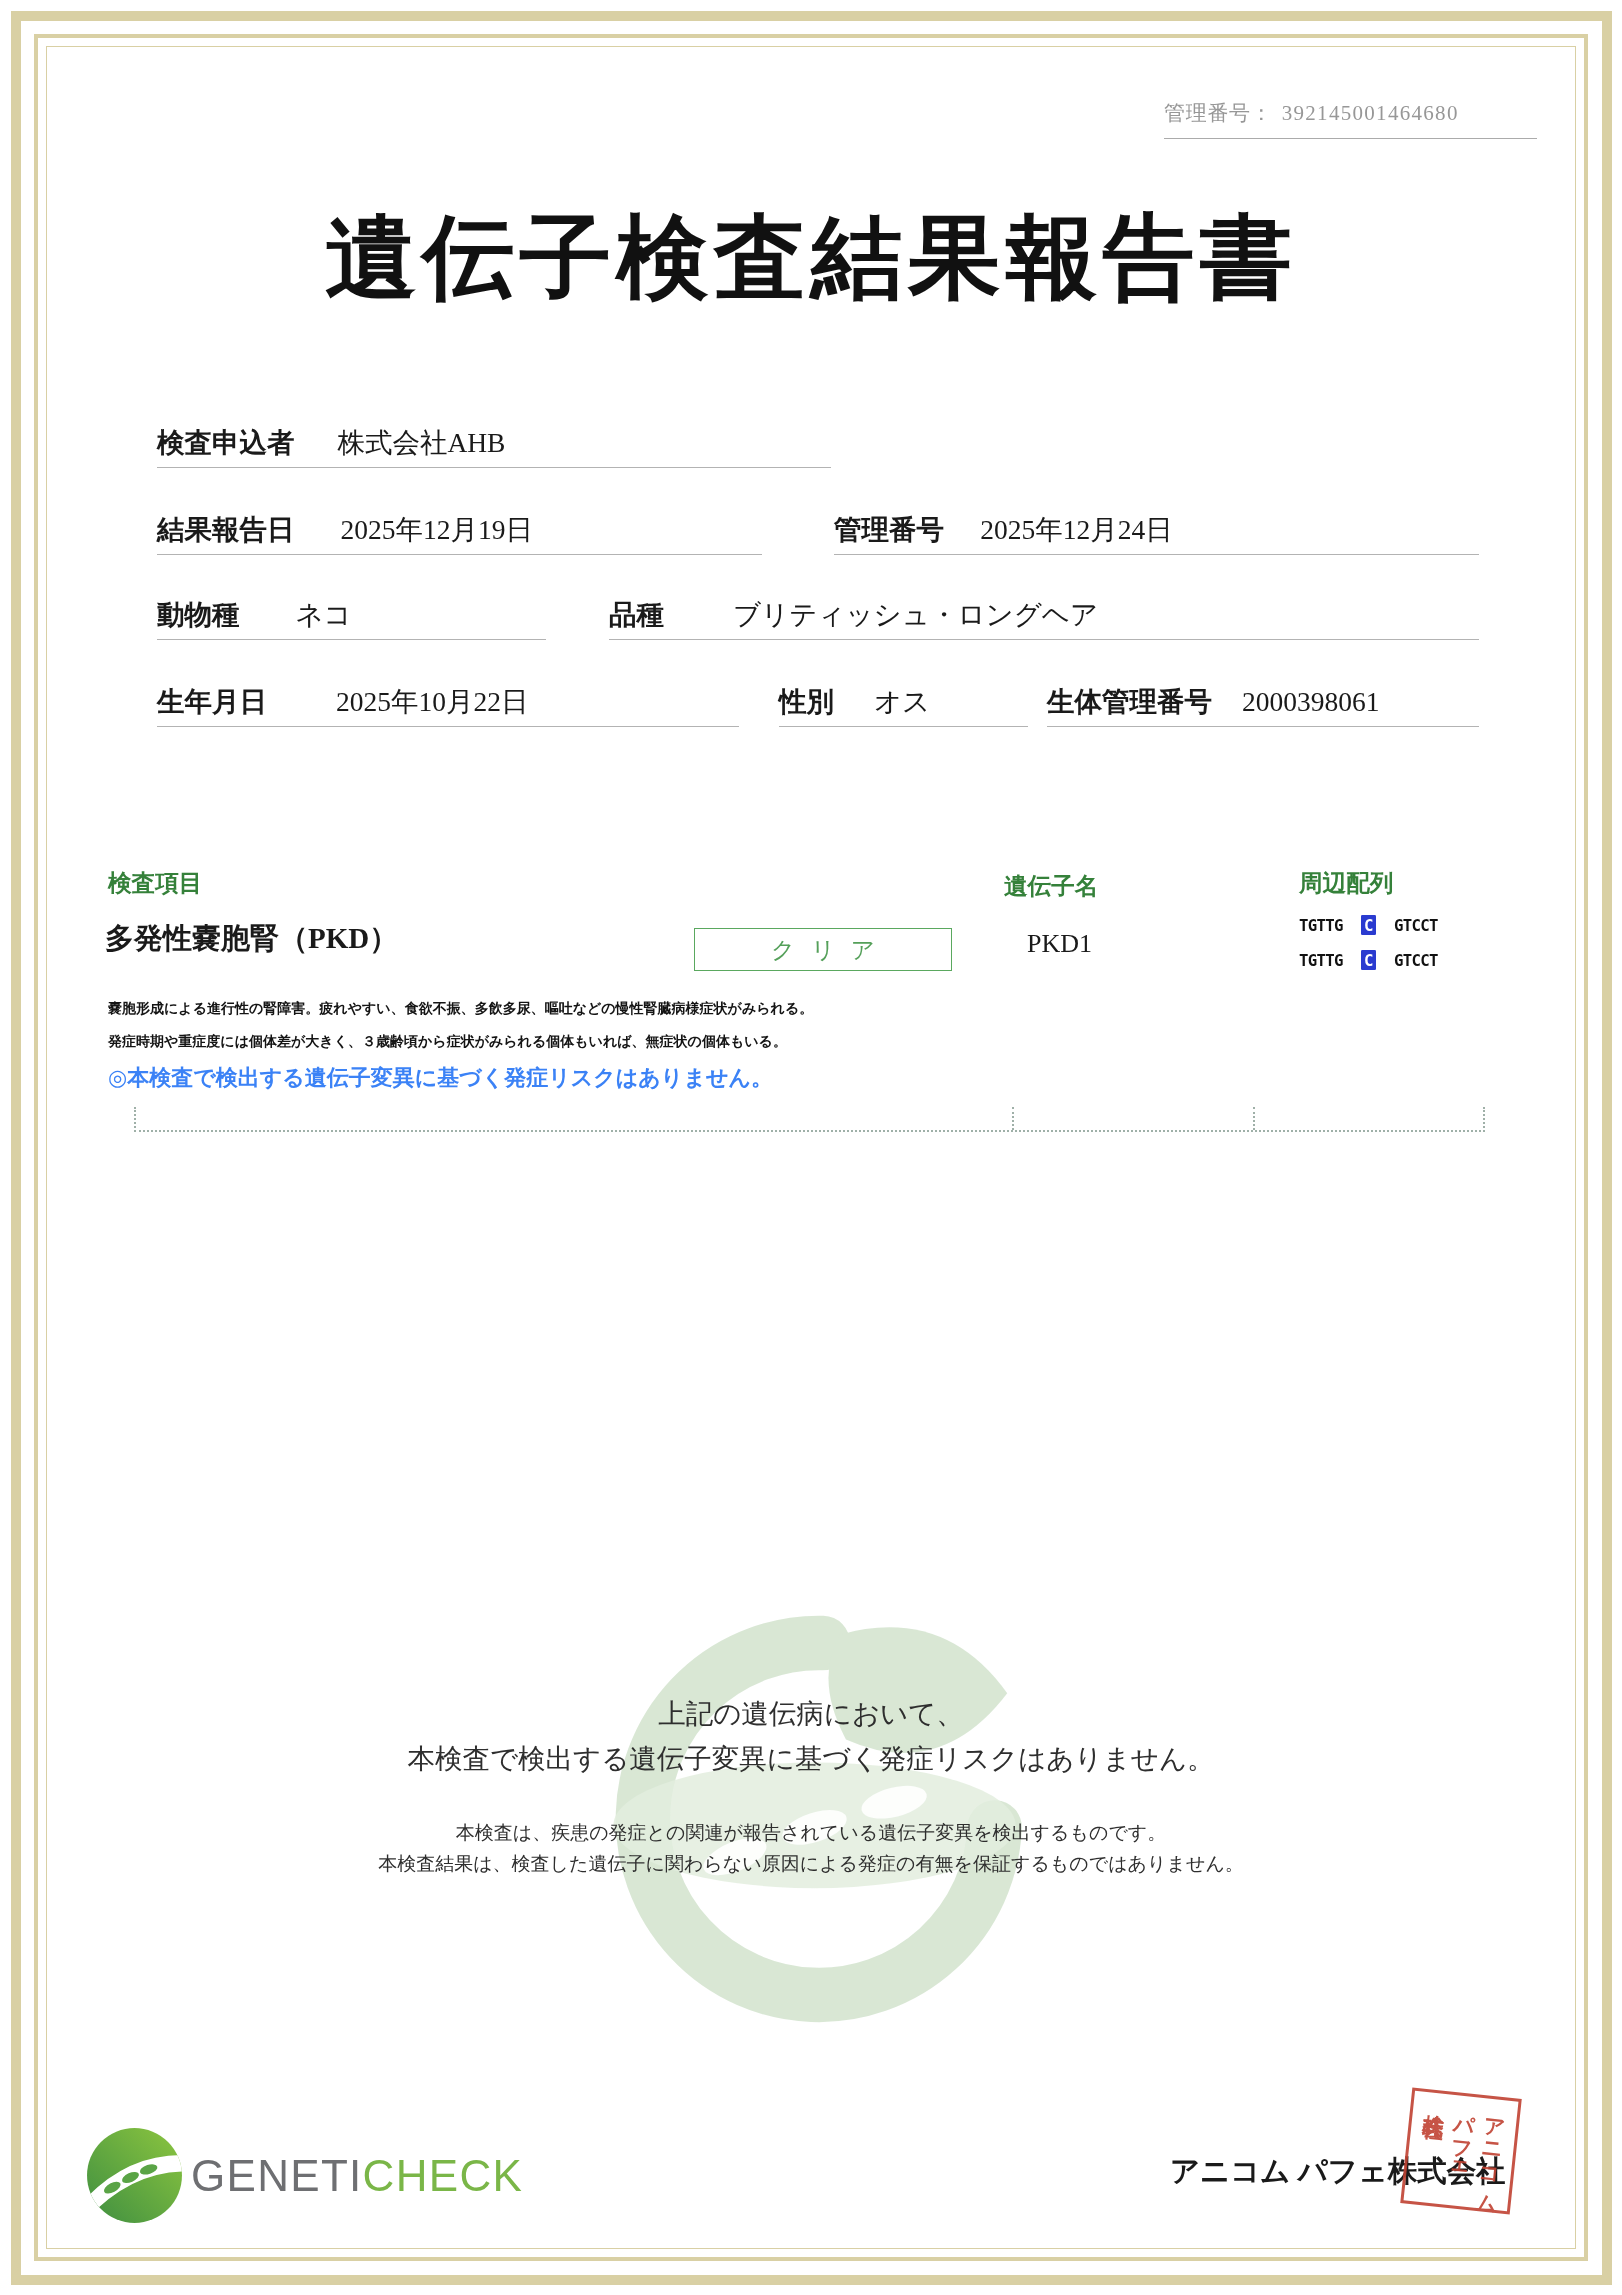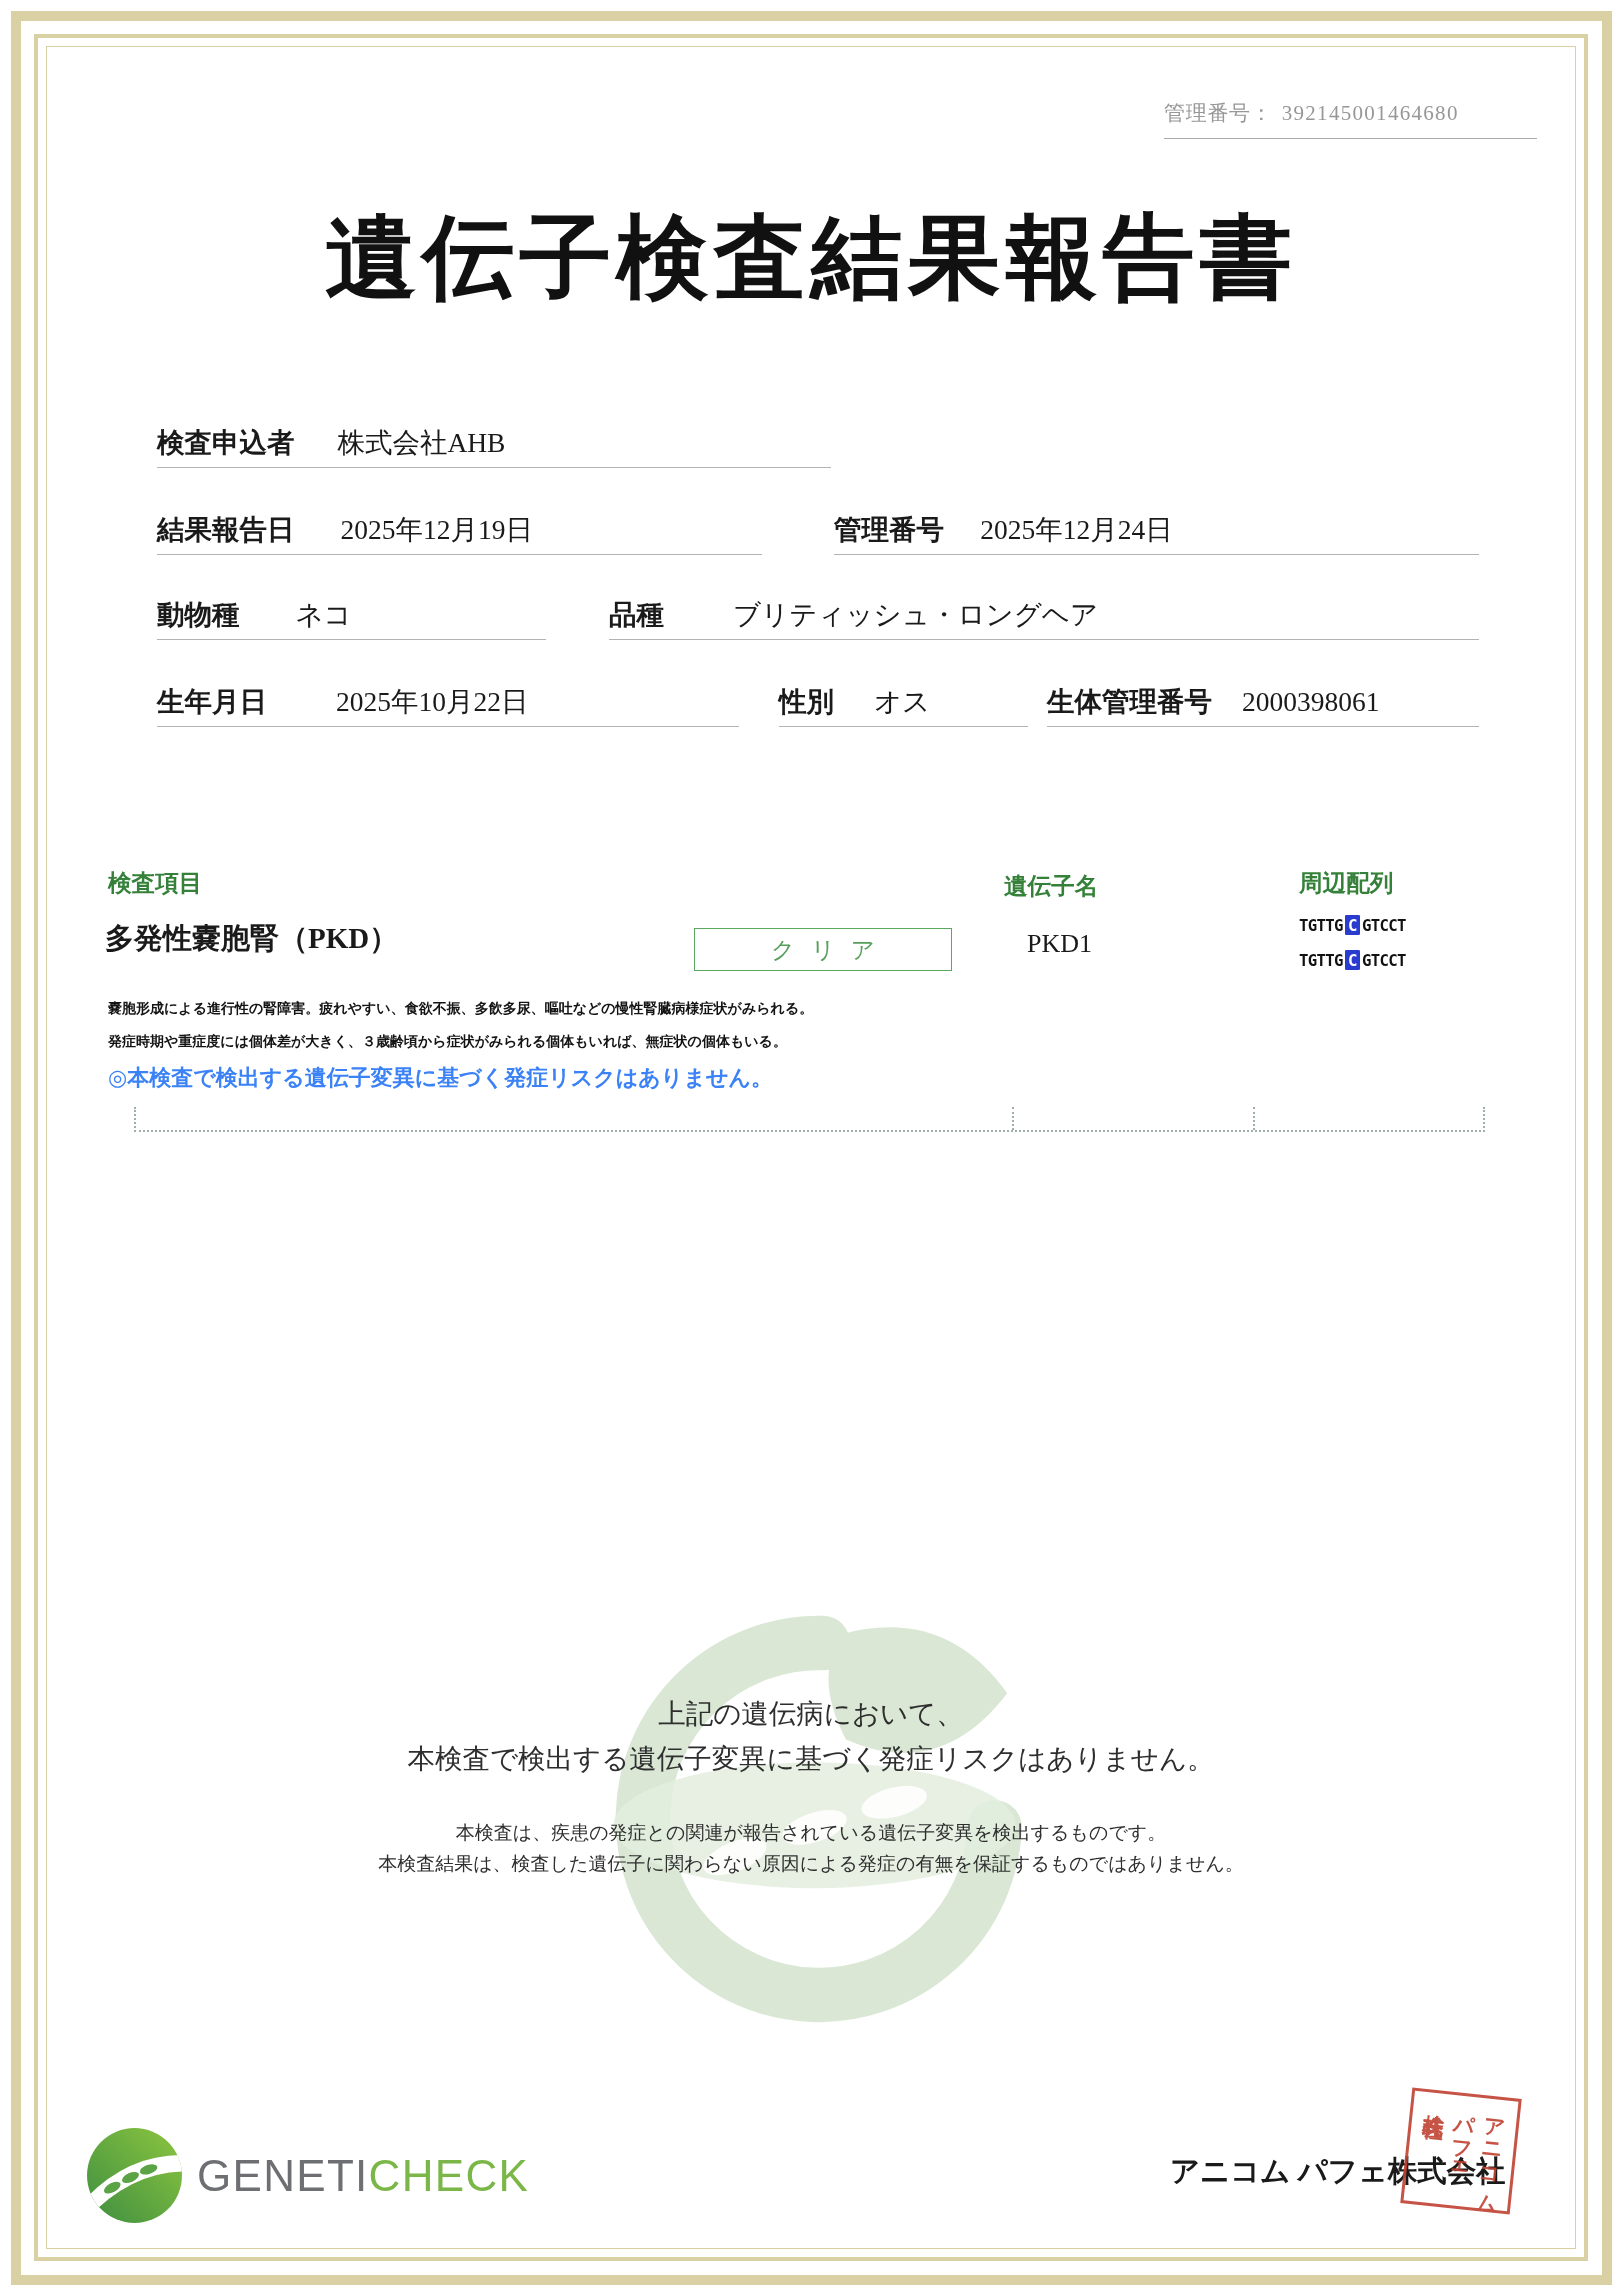--- a/index.html
+++ b/index.html
@@ -29,21 +29,21 @@
   .test-name { position:absolute; left:105px; top:919px; font-size:29px; font-weight:700; }
 
   .result-box { position:absolute; left:694px; top:928px; width:258px; height:43px;
                 border:1.3px solid #5aa85f; color:#55a05a; font-size:23.6px; letter-spacing:15.7px;
                 display:flex; align-items:center; justify-content:center; padding-left:15.7px;
                 font-family:"Liberation Sans","DejaVu Sans",sans-serif; }
 
   .gene { position:absolute; left:1027px; top:929px; font-size:26px; }
 
   .seq { position:absolute; left:1299px; font-family:"DejaVu Sans Mono",monospace;
-         font-size:15.7px; font-weight:700; letter-spacing:-0.7px; color:#111; display:flex; align-items:center; }
+         font-size:15.7px; font-weight:700; letter-spacing:-0.7px; color:#111; display:flex; align-items:center;gap:16px; }
   .seq .variant { display:inline-block; background:#2a3bd0; color:#fff; padding:0.7px 3.3px;
                   margin:0 2px; border-radius:1.3px; }
 
   .desc { position:absolute; left:108px; width:1400px; font-size:14px; font-weight:700;
           line-height:1; color:#141414; }
   .desc.risk { color:#3b82f6; font-size:22px; }
 
   .dotted-row { position:absolute; left:134px; top:1107px; width:1351px; height:25px;
                 border-bottom:2px dotted #9fb0a8; border-left:2px dotted #9fb0a8; border-right:2px dotted #9fb0a8; }
   .dotted-row .sep { position:absolute; top:0; height:100%; border-left:2px dotted #9fb0a8; }
@@ -52,21 +52,21 @@
 
   .watermark { position:absolute; left:605px; top:1590px; width:419px; height:458px; z-index:0; }
 
   .stmt { position:absolute; left:0; right:0; text-align:center; z-index:2;
           font-family:"Liberation Sans","DejaVu Sans",sans-serif; color:#2e2e2e; }
   .stmt.l1 { top:1696px; font-size:27.5px; }
   .stmt.l2 { top:1741px; font-size:27.5px; }
   .stmt.n1 { top:1820px; font-size:19px; }
   .stmt.n2 { top:1851px; font-size:19px; }
 
-  .logo { position:absolute; left:84px; top:2125px; display:flex; align-items:center; gap:12px; z-index:2; }
+  .logo { position:absolute; left:84px; top:2125px; display:flex; align-items:center; gap:6px; z-index:2; }
   .logo svg { width:101px; height:101px; display:block; }
   .logo-text { font-family:"Liberation Sans","DejaVu Sans",sans-serif; font-size:44px;
                letter-spacing:1.3px; font-weight:400; white-space:nowrap; }
   .logo-text .g1 { color:#6e6f72; }
   .logo-text .g2 { color:#7ab648; }
 
   .company { position:absolute; left:1170px; top:2152px; font-size:29.4px; font-weight:700; z-index:1; }
 
   .stamp { position:absolute; left:1406px; top:2093px; width:110px; height:116px;
            border:3.9px solid #c04232; transform:rotate(6deg); opacity:0.9; z-index:3;

